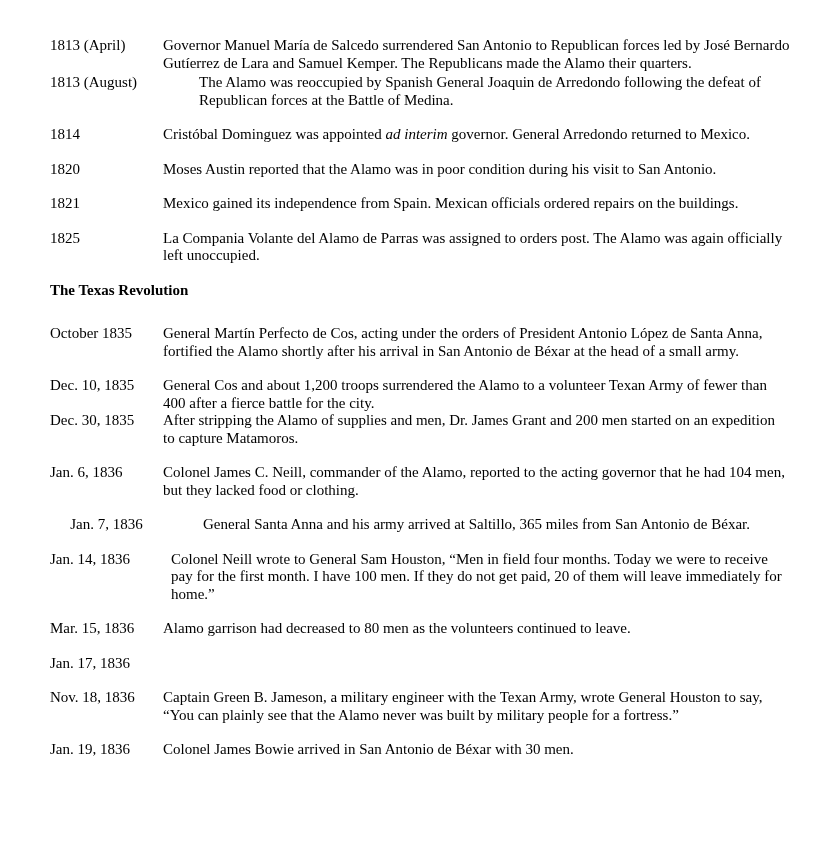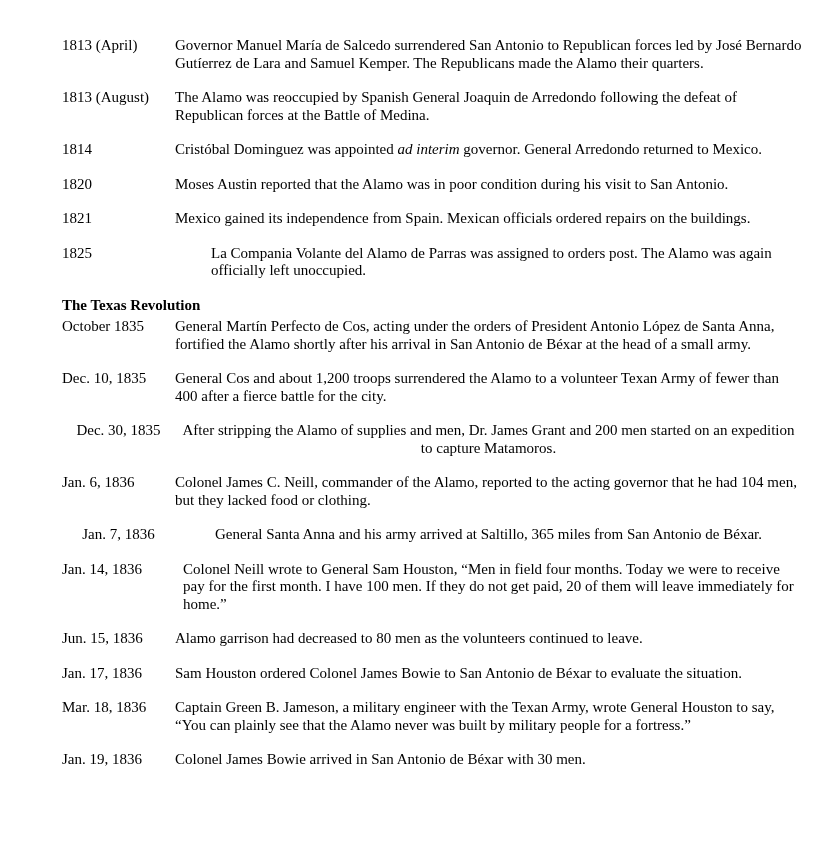--- a/index.html
+++ b/index.html
@@ -12,21 +12,21 @@
       height: 846px;
       overflow: hidden;
       position: relative;
       font-family: "Liberation Serif", "DejaVu Serif", serif;
       color: #000000;
       font-size: 15px;
       line-height: 17.5px;
     }
     .page {
       position: absolute;
-      left: 62px;
+      left: 50px;
       top: 37px;
       width: 740px;
     }
     .entry {
       display: flex;
       align-items: flex-start;
     }
     .date {
       width: 113px;
       flex: 0 0 113px;
@@ -43,89 +43,88 @@
 </head>
 <body>
 
 <div class="page">
 
   <div class="entry" style="margin-top:0;">
     <div class="date">1813 (April)</div>
     <div class="desc">Governor Manuel María de Salcedo surrendered San Antonio to Republican forces led by José Bernardo Gutíerrez de Lara and Samuel Kemper.  The Republicans made the Alamo their quarters.</div>
   </div>
 
-  <div class="entry" style="margin-top:17px;">
+  <div class="entry" style="margin-top:2px;gap:36px;">
     <div class="date">1813 (August)</div>
     <div class="desc">The Alamo was reoccupied by Spanish General Joaquin de Arredondo following the defeat of Republican forces at the Battle of Medina.</div>
   </div>
 
   <div class="entry" style="margin-top:17px;">
     <div class="date">1814</div>
     <div class="desc"><span>Cristóbal Dominguez was appointed </span><em>ad interim</em><span> governor.  General Arredondo returned to Mexico.</span></div>
   </div>
 
   <div class="entry" style="margin-top:17px;">
     <div class="date">1820</div>
     <div class="desc">Moses Austin reported that the Alamo was in poor condition during his visit to San Antonio.</div>
   </div>
 
   <div class="entry" style="margin-top:17px;justify-content:center;">
     <div class="date">1821</div>
     <div class="desc">Mexico gained its independence from Spain.  Mexican officials ordered repairs on the buildings.</div>
   </div>
 
-  <div class="entry" style="margin-top:17px;gap:36px;">
+  <div class="entry" style="margin-top:17px;">
     <div class="date">1825</div>
     <div class="desc">La Compania Volante del Alamo de Parras was assigned to orders post.  The Alamo was again officially left unoccupied.</div>
   </div>
 
   <div class="section-heading" style="margin-top:17px;">The Texas Revolution</div>
 
-  <div class="entry" style="margin-top:4px;">
+  <div class="entry" style="margin-top:26px;">
     <div class="date">October 1835</div>
     <div class="desc">General Martín Perfecto de Cos, acting under the orders of President Antonio López de Santa Anna, fortified the Alamo shortly after his arrival in San Antonio de Béxar at the head of a small army.</div>
   </div>
 
   <div class="entry" style="margin-top:17px;">
     <div class="date">Dec. 10, 1835</div>
     <div class="desc">General Cos and about 1,200 troops surrendered the Alamo to a volunteer Texan Army of fewer than 400 after a fierce battle for the city.</div>
   </div>
 
-  <div class="entry" style="margin-top:17px;text-align:center;">
+  <div class="entry" style="">
     <div class="date">Dec. 30, 1835</div>
     <div class="desc">After stripping the Alamo of supplies and men, Dr. James Grant and 200 men started on an expedition to capture Matamoros.</div>
   </div>
 
   <div class="entry" style="margin-top:17px;">
     <div class="date">Jan. 6, 1836</div>
     <div class="desc">Colonel James C. Neill, commander of the Alamo, reported to the acting governor that he had 104 men, but they lacked food or clothing.</div>
   </div>
 
   <div class="entry" style="margin-top:17px;text-align:center;">
     <div class="date">Jan. 7, 1836</div>
     <div class="desc">General Santa Anna and his army arrived at Saltillo, 365 miles from San Antonio de Béxar.</div>
   </div>
 
   <div class="entry" style="margin-top:17px;gap:8px;">
     <div class="date">Jan. 14, 1836</div>
     <div class="desc">Colonel Neill wrote to General Sam Houston, “Men in field four months.  Today we were to receive pay for the first month.  I have 100 men.  If they do not get paid, 20 of them will leave immediately for home.”</div>
   </div>
 
   <div class="entry" style="margin-top:17px;">
-    <div class="date">Jun. 15, 1836</div>
+    <div class="date">Mar. 15, 1836</div>
     <div class="desc">Alamo garrison had decreased to 80 men as the volunteers continued to leave.</div>
   </div>
 
   <div class="entry" style="margin-top:17px;">
     <div class="date">Jan. 17, 1836</div>
-    <div class="desc">Sam Houston ordered Colonel James Bowie to San Antonio de Béxar to evaluate the situation.</div>
   </div>
 
   <div class="entry" style="margin-top:17px;">
-    <div class="date">Mar. 18, 1836</div>
+    <div class="date">Nov. 18, 1836</div>
     <div class="desc">Captain Green B. Jameson, a military engineer with the Texan Army, wrote General Houston to say, “You can plainly see that the Alamo never was built by military people for a fortress.”</div>
   </div>
 
   <div class="entry" style="margin-top:17px;">
     <div class="date">Jan. 19, 1836</div>
     <div class="desc">Colonel James Bowie arrived in San Antonio de Béxar with 30 men.</div>
   </div>
 
 </div>
 

